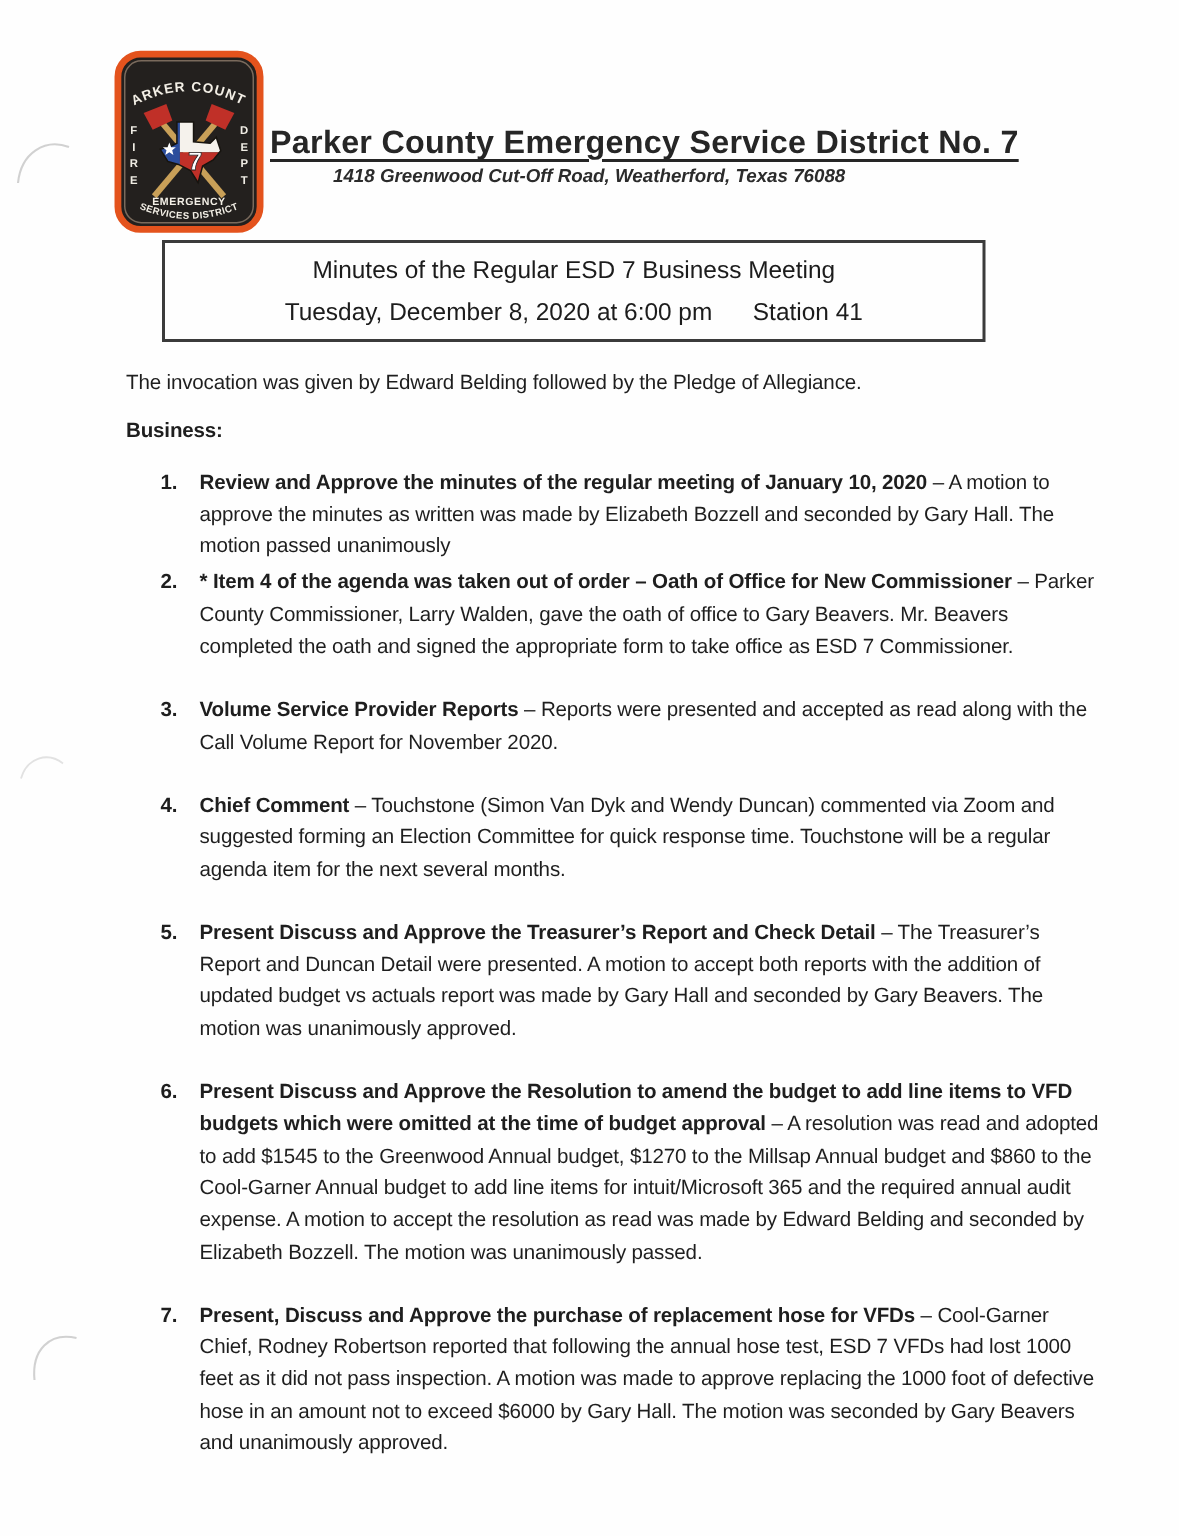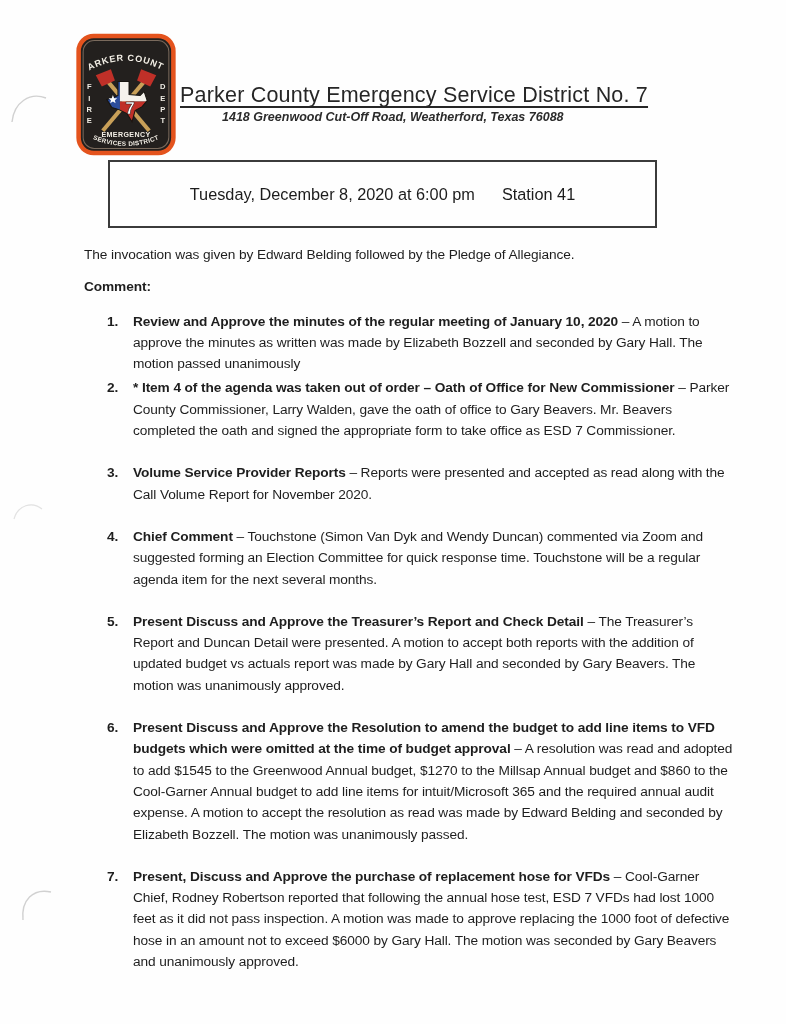--- a/index.html
+++ b/index.html
@@ -13,21 +13,21 @@
   }
   .page{position:absolute;inset:0;background:#fefefe;}
 
   
   .curl{position:absolute;pointer-events:none;}
 
   
   .logo{position:absolute;left:75px;top:33px;width:102px;height:123px;}
   .title-block{position:absolute;left:180px;top:83px;}
   .org-title{
-    margin:0;font-size:21.5px;font-weight:400;color:#262626;
+    margin:0;font-size:21.5px;font-weight:700;color:#262626;
     text-decoration:underline;text-underline-offset:4px;text-decoration-thickness:1.5px;
     letter-spacing:0.2px;white-space:nowrap;
   }
   .org-address{
     margin:2px 0 0 42px;font-size:12.5px;font-style:italic;font-weight:700;
     color:#2b2b2b;white-space:nowrap;
   }
 
   
   .meeting-box{
@@ -99,29 +99,30 @@
       <textPath href="#arcBot" startOffset="50%" text-anchor="middle">SERVICES DISTRICT</textPath>
     </text>
   </svg>
 
   <div class="title-block">
     <h1 class="org-title">Parker County Emergency Service District No. 7</h1>
     <div class="org-address">1418 Greenwood Cut-Off Road, Weatherford, Texas 76088</div>
   </div>
 
   <div class="meeting-box">
+    <div>Minutes of the Regular ESD 7 Business Meeting</div>
     <div class="meeting-line2">
       <span>Tuesday, December 8, 2020 at 6:00 pm</span>
       <span>Station 41</span>
     </div>
   </div>
 
   <div class="main">
     <p>The invocation was given by Edward Belding followed by the Pledge of Allegiance.</p>
-    <div class="section-heading">Comment:</div>
+    <div class="section-heading">Business:</div>
     <div class="items">
         <div class="item">
           <span class="num">1.</span>
           <div class="itext"><span class="b">Review and Approve the minutes of the regular meeting of January 10, 2020</span><span> – A motion to approve the minutes as written was made by Elizabeth Bozzell and seconded by Gary Hall.  The motion passed unanimously</span></div>
         </div>
         <div class="item">
           <span class="num">2.</span>
           <div class="itext"><span class="b">* Item 4 of the agenda was taken out of order – Oath of Office for New Commissioner</span><span> – Parker County Commissioner, Larry Walden, gave the oath of office to Gary Beavers.  Mr. Beavers completed the oath and signed the appropriate form to take office as ESD 7 Commissioner.</span></div>
         </div>
         <div class="item">

